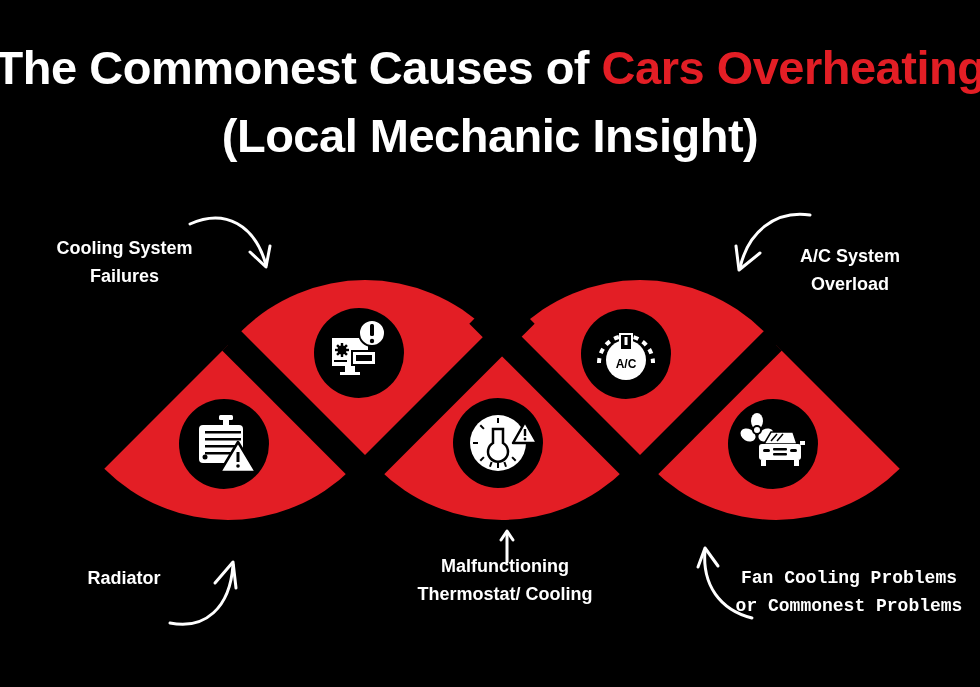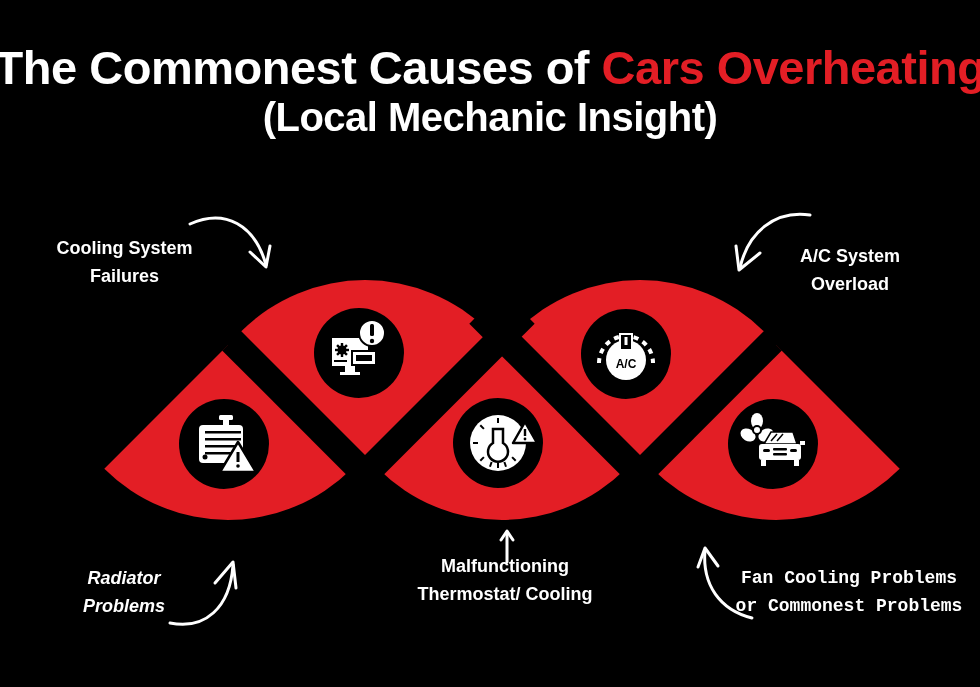--- a/index.html
+++ b/index.html
@@ -1,19 +1,19 @@
 <!DOCTYPE html>
 <html><head>
 <meta charset="utf-8">
 <style>
   html, body { margin: 0; padding: 0; background: #000; }
   body { width: 980px; height: 687px; position: relative; overflow: hidden; font-family: "Liberation Sans", "DejaVu Sans", sans-serif; color: #fff; }
   .title { position: absolute; left: 0; width: 980px; text-align: center; font-weight: 700; white-space: nowrap; letter-spacing: -0.5px; }
   .title.l1 { top: 40px; font-size: 47px; left: -22px; width: 1024px; }
-  .title.l2 { top: 95px; font-size: 40px; }
+  .title.l2 { top: 108px; font-size: 47px; }
   .accent { color: #e31e25; }
   svg.diagram { position: absolute; left: 0; top: 0; }
   .label { position: absolute; font-weight: 700; font-size: 18px; line-height: 28px; text-align: center; white-space: nowrap; }
 </style>
 </head>
 <body>
 
 <div class="title l1"><span>The Commonest Causes of </span><span class="accent">Cars Overheating</span></div>
 <div class="title l2">(Local Mechanic Insight)</div>
 
@@ -165,23 +165,22 @@
 </svg>
 
 <div class="label" style="left:22px; top:234px; width:205px;">
   <div>Cooling System</div>
   <div>Failures</div>
 </div>
 <div class="label" style="left:765px; top:234px; width:170px;margin-top:8px;">
   <div>A/C System</div>
   <div>Overload</div>
 </div>
-<div class="label" style="left:54px; top:564px; width:140px;font-style:italic;">
+<div class="label" style="left:54px; top:564px; width:140px;">
   <div>Radiator</div>
-  <div>Problems</div>
 </div>
 <div class="label" style="left:385px; top:552px; width:240px;">
   <div>Malfunctioning</div>
   <div>Thermostat/ Cooling</div>
 </div>
 <div class="label" style="left:728px; top:564px; width:242px;font-family:Liberation Mono, monospace;">
   <div>Fan Cooling Problems</div>
   <div>or Commonest Problems</div>
 </div>
 

